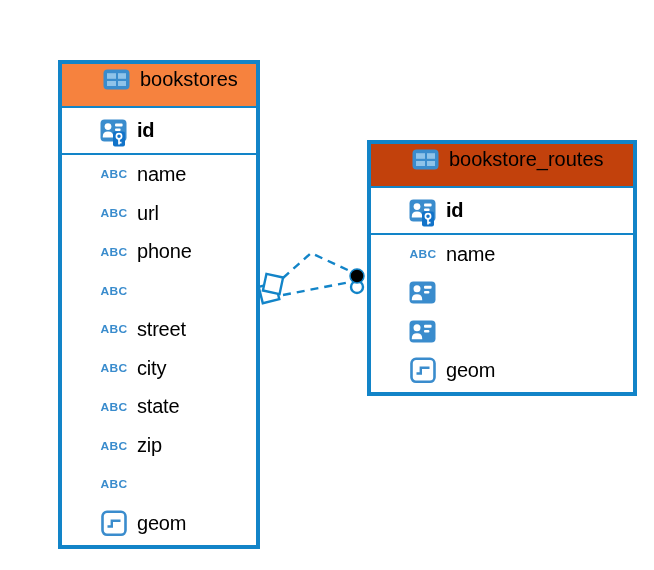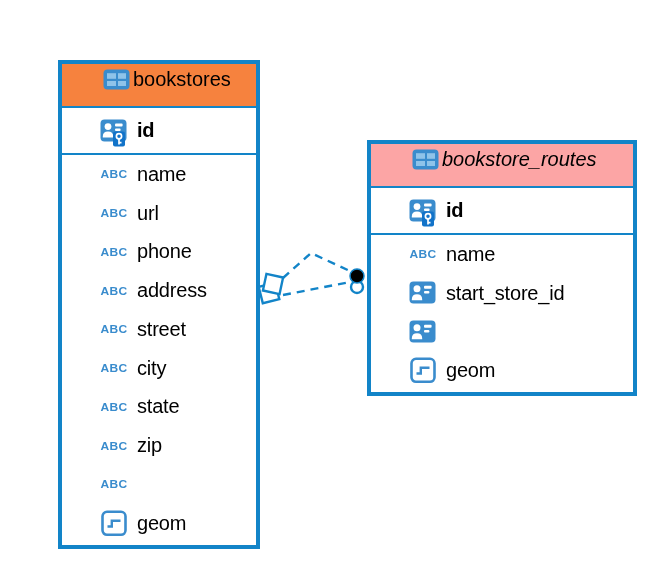--- a/index.html
+++ b/index.html
@@ -1,20 +1,20 @@
 <!DOCTYPE html>
 <html style="--bg: #ffffff; --blue: #1284c8; --iconblue: #3a8ccd; --txt: #000000;"><head>
 <meta charset="utf-8">
 <style>
   html,body{margin:0;padding:0;width:654px;height:570px;overflow:hidden;
     background:var(--bg,#fff);font-family:"Liberation Sans",sans-serif;}
   .canvas{position:relative;width:654px;height:570px;}
   .entity{position:absolute;background:#fff;border:4px solid var(--blue);
     box-sizing:border-box;display:flex;flex-direction:column;}
-  .t-header{height:44px;flex:0 0 44px;display:flex;align-items:center;gap:2px;
+  .t-header{height:44px;flex:0 0 44px;display:flex;align-items:center;gap:9px;
     padding:0 6px 12px 9px;border-bottom:2px solid var(--blue);box-sizing:border-box;}
   .t-title{font-size:20px;color:var(--txt);white-space:nowrap;}
   .keys{border-bottom:2px solid var(--blue);}
   .row{display:flex;align-items:center;gap:8px;padding-left:7px;height:38.75px;
     white-space:nowrap;}
   .keys .row{height:45px;}
   .keys .label{font-weight:bold;}
   .label{font-size:20px;color:var(--txt);letter-spacing:-0.2px;}
   .icon{width:30px;flex:0 0 30px;display:flex;align-items:center;justify-content:center;
     overflow:visible;margin-left:30px;}
@@ -74,21 +74,20 @@
         <div class="row">
           <span class="icon">
             <span class="abc">ABC</span>
           </span>
           <span class="label">phone</span>
         </div>
         <div class="row">
           <span class="icon">
             <span class="abc">ABC</span>
           </span>
-          <span class="label">address</span>
         </div>
         <div class="row">
           <span class="icon">
             <span class="abc">ABC</span>
           </span>
           <span class="label">street</span>
         </div>
         <div class="row">
           <span class="icon">
             <span class="abc">ABC</span>
@@ -118,21 +117,21 @@
               <rect x="1.5" y="1.8" width="23" height="23" rx="4.5" fill="#fff" stroke="#3a8ccd" stroke-width="2.6"></rect>
               <path d="M6.5 16.5 H10.8 V10.8 H19.5" stroke="#3a8ccd" stroke-width="2.4" fill="none"></path>
             </svg>
           </span>
           <span class="label">geom</span>
         </div>
       </div>
   </div>
 
   <div class="entity" style="left:367px;top:140px;width:270px;height:256px;">
-    <div class="t-header" style="background: #fca5a5; font-style: italic;">
+    <div class="t-header" style="background: #c2410c;">
       <span class="icon">
           <svg width="27" height="21" viewBox="0 0 27 21">
             <rect x="0.5" y="0.5" width="26" height="20" rx="4" fill="#3a8ccd"></rect>
             <rect x="4" y="4.2" width="9" height="5.6" fill="#8fc3e9"></rect>
             <rect x="15" y="4.2" width="8" height="5.6" fill="#8fc3e9"></rect>
             <rect x="4" y="12" width="9" height="5" fill="#8fc3e9"></rect>
             <rect x="15" y="12" width="8" height="5" fill="#8fc3e9"></rect>
           </svg>
         </span>
       <span class="t-title">bookstore_routes</span>
@@ -164,21 +163,20 @@
         <div class="row">
           <span class="icon">
             <svg width="28" height="24" viewBox="0 0 28 24">
               <rect x="0.5" y="0.5" width="26" height="22" rx="4" fill="#3a8ccd"></rect>
               <circle cx="8" cy="7.8" r="3.5" fill="#fff"></circle>
               <path d="M2.8 18.5 q0 -5.2 5.2 -5.2 q5.2 0 5.2 5.2 v0.8 h-10.4 z" fill="#fff"></path>
               <rect x="15" y="4.8" width="7.6" height="3" rx="1" fill="#fff"></rect>
               <rect x="15" y="10" width="5.4" height="2.4" rx="1" fill="#fff"></rect>
             </svg>
           </span>
-          <span class="label">start_store_id</span>
         </div>
         <div class="row">
           <span class="icon">
             <svg width="28" height="24" viewBox="0 0 28 24">
               <rect x="0.5" y="0.5" width="26" height="22" rx="4" fill="#3a8ccd"></rect>
               <circle cx="8" cy="7.8" r="3.5" fill="#fff"></circle>
               <path d="M2.8 18.5 q0 -5.2 5.2 -5.2 q5.2 0 5.2 5.2 v0.8 h-10.4 z" fill="#fff"></path>
               <rect x="15" y="4.8" width="7.6" height="3" rx="1" fill="#fff"></rect>
               <rect x="15" y="10" width="5.4" height="2.4" rx="1" fill="#fff"></rect>
             </svg>

